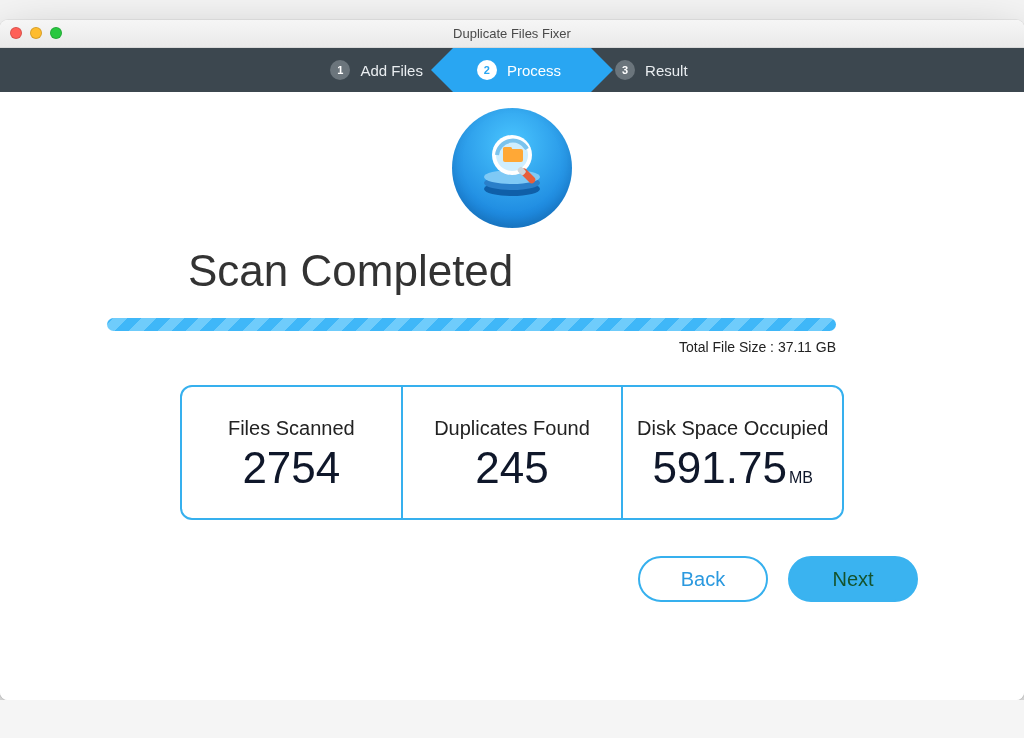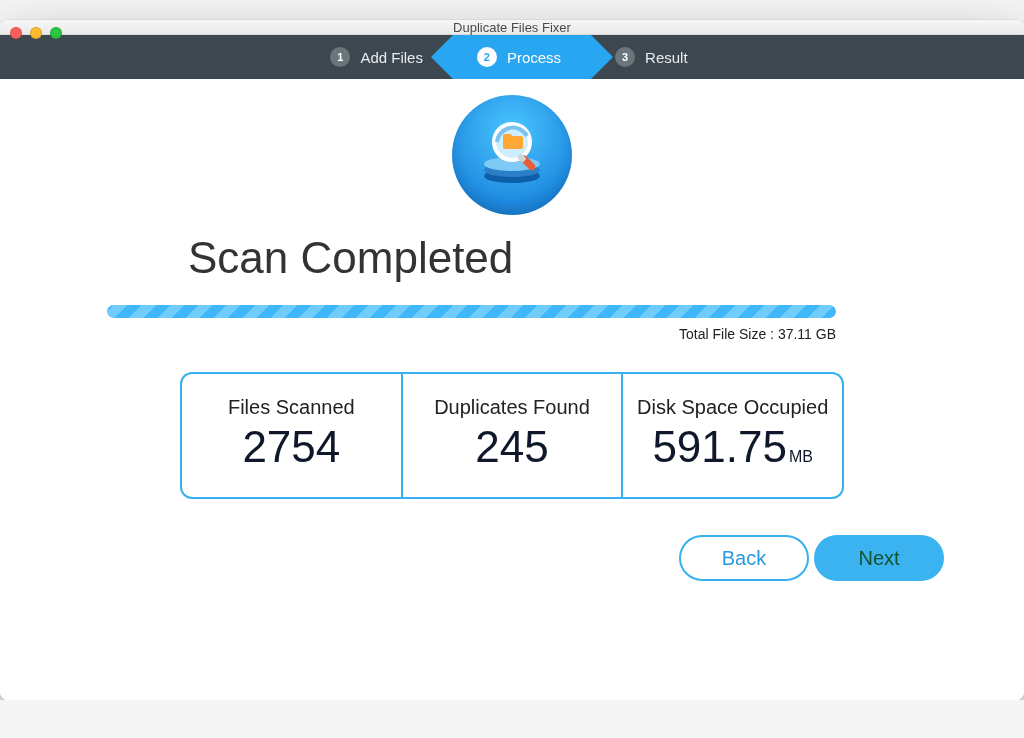--- a/index.html
+++ b/index.html
@@ -18,21 +18,21 @@
       background: #fefefe;
       border-radius: 8px;
       box-shadow: 0 25px 60px rgba(0,0,0,0.35), 0 0 0 1px rgba(0,0,0,0.05);
       overflow: hidden;
       display: flex;
       flex-direction: column;
     }
 
     
     .titlebar {
-      height: 15px;
+      height: 28px;
       background: linear-gradient(#f6f6f6, #eaeaea);
       border-bottom: 1px solid #d9d9d9;
       position: relative;
       display: flex;
       align-items: center;
       justify-content: center;
     }
     .traffic { position: absolute; left: 10px; top: 7px; display: flex; gap: 8px; }
     .dot { width: 12px; height: 12px; border-radius: 50%; border: 0.5px solid rgba(0,0,0,0.15); }
     .dot-close { background: #ff5f57; }
@@ -115,29 +115,29 @@
 
     .stats {
       margin: 30px 180px 0;
       border: 2px solid #36b0ee;
       border-radius: 12px;
       display: flex;
       overflow: hidden;
     }
     .stat {
       flex: 1;
-      padding: 22px 10px 26px;
+      padding: 30px 10px 26px;
       text-align: center;
     }
     .stat + .stat { border-left: 2px solid #36b0ee; }
     .stat-label { font-size: 20px; color: #222; margin-bottom: 4px; }
     .stat-value { font-size: 44px; color: #0f172a; font-weight: 400; line-height: 1.1; }
     .unit { font-size: 16px; margin-left: 2px; margin-top: 36px; }
 
-    .actions { display: flex; justify-content: flex-end; gap: 5px; padding: 36px 80px 0 0; }
+    .actions { display: flex; justify-content: flex-end; gap: 20px; padding: 36px 106px 0 0; }
     .btn {
       width: 130px; height: 46px; border-radius: 23px;
       font-size: 20px; display: flex; align-items: center; justify-content: center;
       cursor: pointer; user-select: none;
     }
     .btn-back { border: 2px solid #36b0ee; color: #2b99df; background: #fff; }
     .btn-next { background: #3ab3f0; color: #14532d; border: 2px solid #3ab3f0; }
   </style>
 </head>
 <body>

